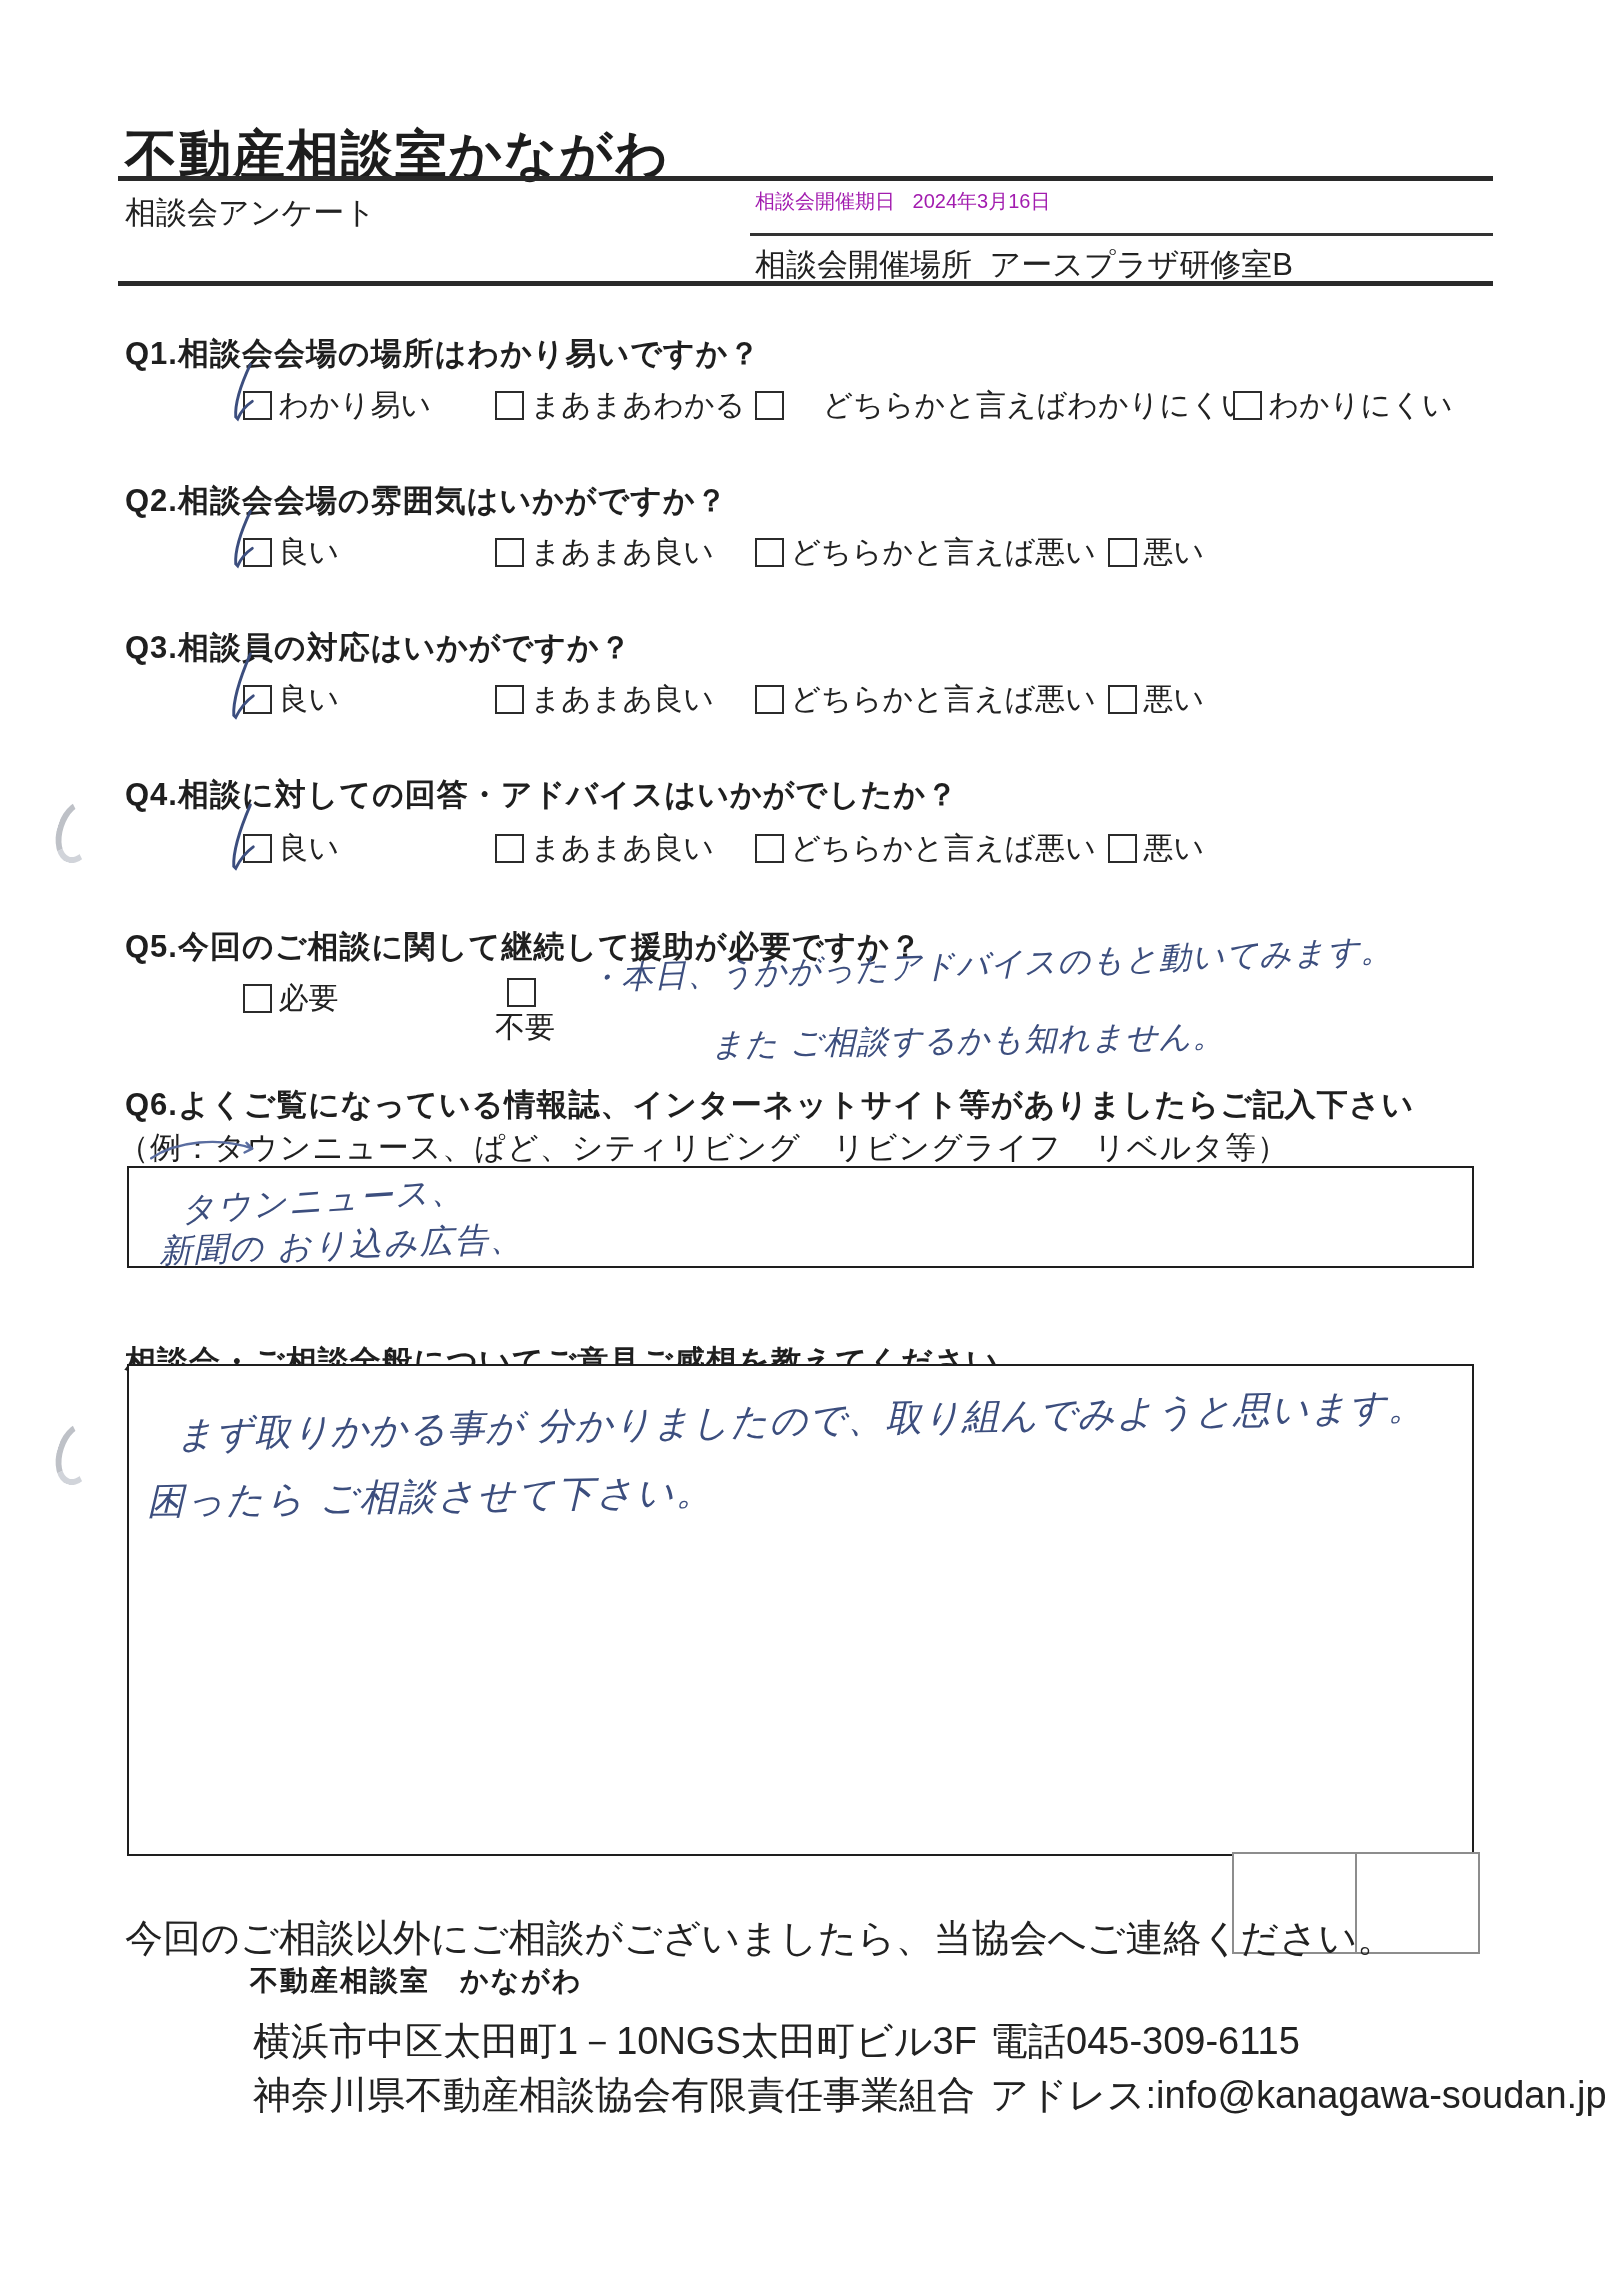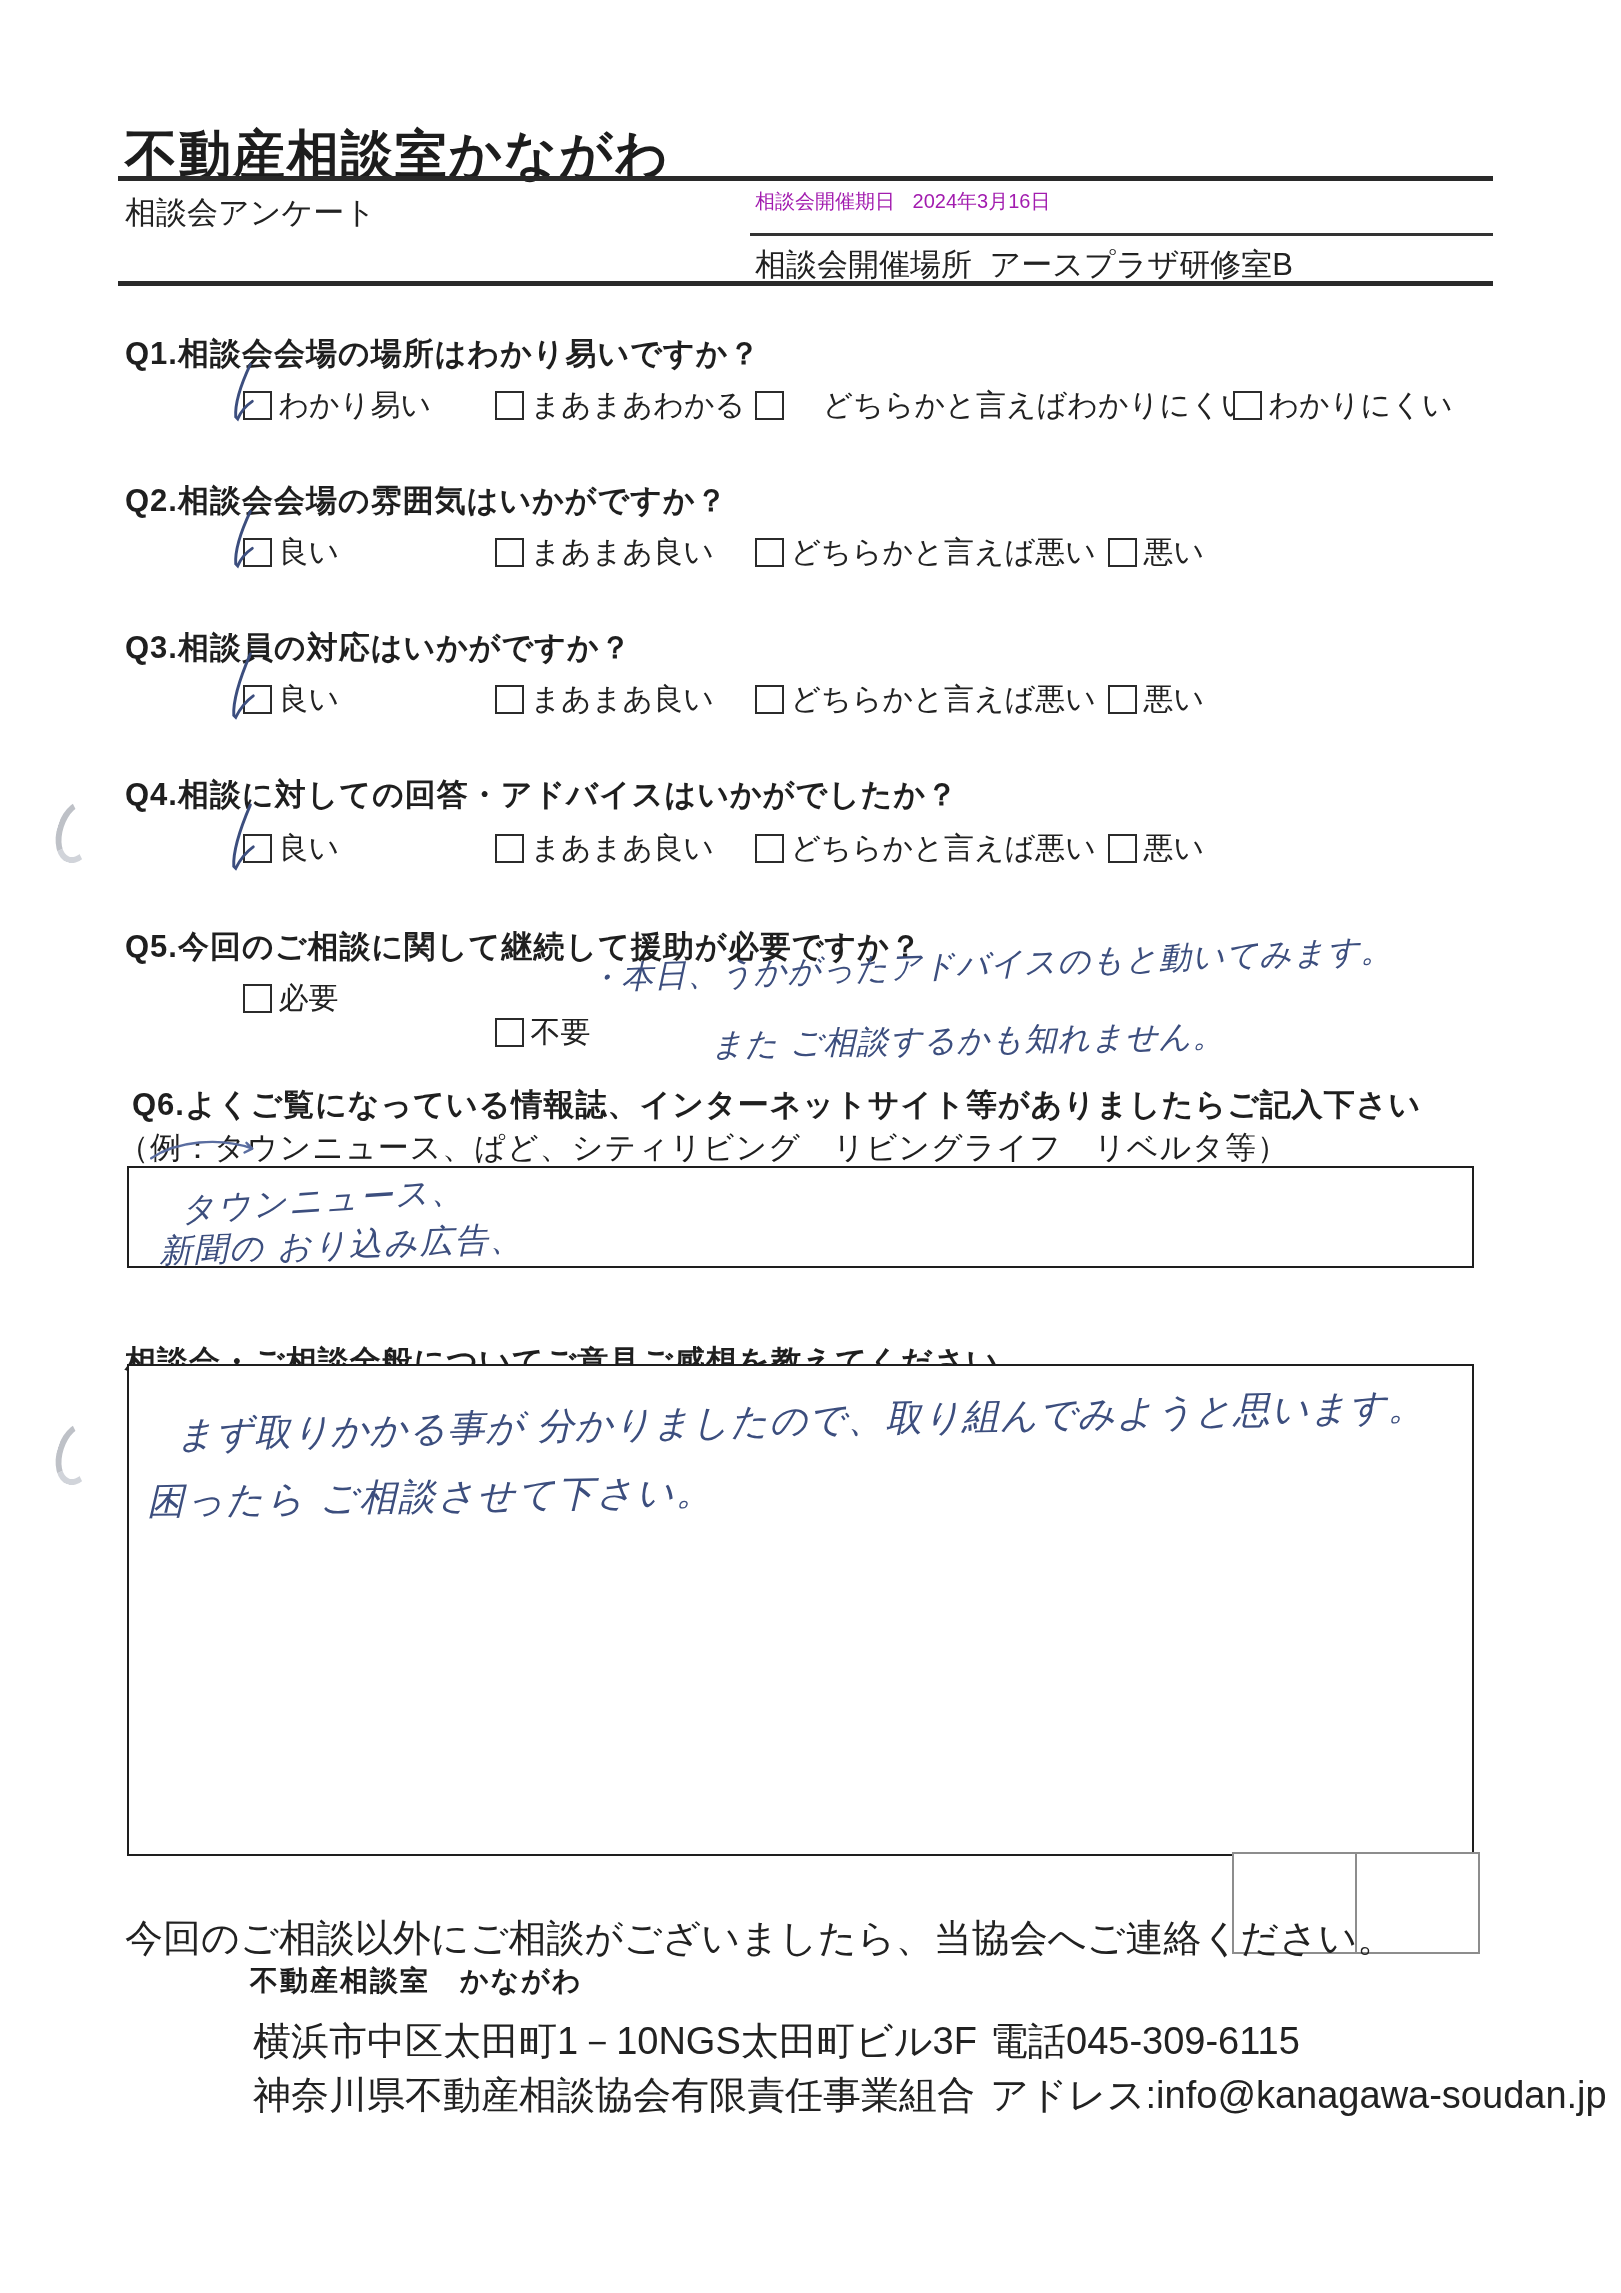--- a/index.html
+++ b/index.html
@@ -159,28 +159,28 @@
     </div>
   <svg class="check-svg" style="left:223px;top:802px;" width="43" height="78" viewBox="0 0 44 80">
     <path d="M28 3 C19 24 10 48 11 66 L13 68 C17 60 24 51 31 46" fill="none" stroke="#3c4e7e" stroke-width="3" stroke-linecap="round"></path>
   </svg>
 
   <div class="abs q-head" style="left:125px;top:926px;">Q5.今回のご相談に関して継続して援助が必要ですか？</div>
   <div class="abs opt" style="left:243px;top:978px;">
       <span class="cbx"></span>
       <span>必要</span>
     </div>
-  <div class="abs opt" style="left:495px;top:1012px;">
+  <div class="abs opt" style="left:495px;top:978px;flex-direction:column;">
       <span class="cbx"></span>
       <span>不要</span>
     </div>
   <div class="hw" style="left:588px;top:943px;font-size:32px;letter-spacing:1px;transform:rotate(-2deg);">・本日、うかがったアドバイスのもと動いてみます。</div>
   <div class="hw" style="left:711px;top:1019px;font-size:32px;letter-spacing:1px;transform:rotate(-1deg);">また ご相談するかも知れません。</div>
 
-  <div class="abs q-head" style="left:125px;top:1084px;margin-left:7px;">Q6.よくご覧になっている情報誌、インターネットサイト等がありましたらご記入下さい</div>
+  <div class="abs q-head" style="left:125px;top:1084px;">Q6.よくご覧になっている情報誌、インターネットサイト等がありましたらご記入下さい</div>
   <div class="abs q-head" style="left:118px;top:1127px;font-weight:500;">（例：タウンニュース、ぱど、シティリビング　リビングライフ　リベルタ等）</div>
   <svg class="check-svg" style="left:147px;top:1135px;" width="127" height="35" viewBox="0 0 130 36">
     <path d="M4 24 C30 6 75 2 108 14 L102 8 M108 14 L100 18" fill="none" stroke="#5a6da0" stroke-width="2.5" stroke-linecap="round"></path>
   </svg>
   <div class="abs freebox" style="left:127px;top:1166px;width:1343px;height:98px;"></div>
   <div class="hw" style="left:181px;top:1178px;font-size:33px;letter-spacing:2px;transform:rotate(-4deg);">タウンニュース、</div>
   <div class="hw" style="left:159px;top:1223px;font-size:33px;letter-spacing:2px;transform:rotate(-2deg);">新聞の おり込み広告、</div>
 
   <div class="abs q-head" style="left:125px;top:1321px;margin-top:20px;">相談会・ご相談全般についてご意見ご感想を教えてください。</div>
   <div class="abs freebox" style="left:127px;top:1364px;width:1343px;height:488px;"></div>

